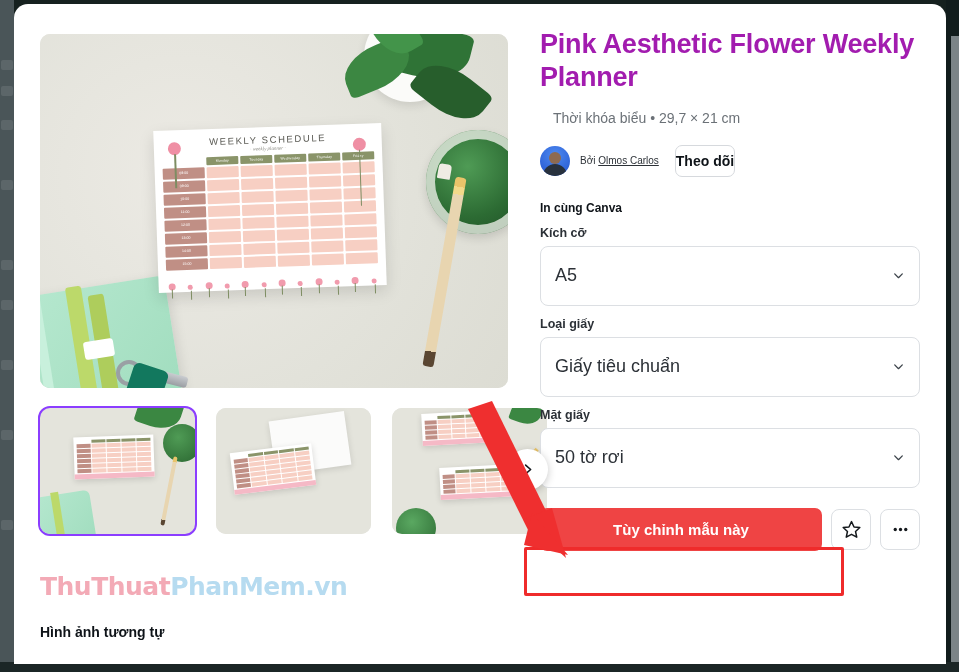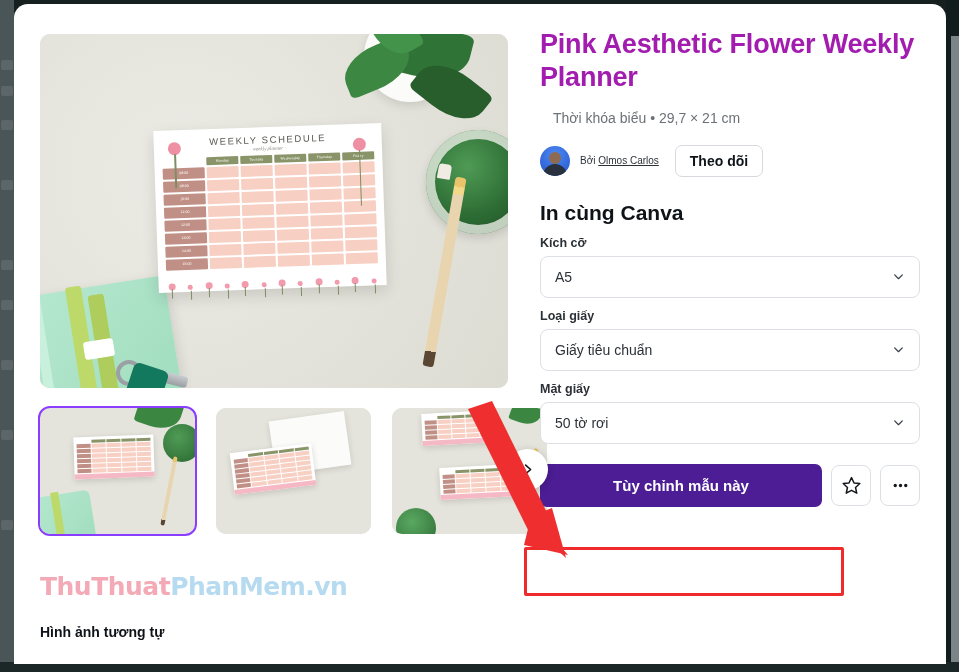--- a/index.html
+++ b/index.html
@@ -219,42 +219,42 @@
     position: absolute; left: 9px; top: 6px; width: 12px; height: 12px;
     border-radius: 50%; background: #8d6a51;
   }
   .av-body {
     position: absolute; left: 3px; bottom: 0; width: 24px; height: 12px;
     border-radius: 12px 12px 0 0; background: #28313d;
   }
   .by-text { font-size: 10px; color: #2c3137; }
   .by-text .lnk { text-decoration: underline; cursor: pointer; color:#2c3137; }
   .follow-btn {
-    margin-left: 6px; padding: 7px 14px; border: 1px solid #d6d9dd;
+    margin-left: 6px; padding: 7px 0; border: 1px solid #d6d9dd;
     border-radius: 7px; background: #fff; font-size: 14px; font-weight: 700;
     color: #0e1318; cursor: pointer;
   }
 
-  .sect-title { margin-top: 24px; font-size: 21px; font-weight: 700; color: #0e1318; }
+  .sect-title { margin-top: 24px; font-size: 12px; font-weight: 700; color: #0e1318; }
   .field-label { margin-top: 11px; font-size: 12.5px; font-weight: 700; color: #2c3137; }
   .select {
-    margin-top: 6px; height: 42px; border: 1px solid #dcdfe3; border-radius: 8px;
+    margin-top: 6px; height: 60px; border: 1px solid #dcdfe3; border-radius: 8px;
     display: flex; align-items: center; padding: 0 14px;
-    font-size: 14px; color: #2c3137; cursor: pointer; background: #fff;
+    font-size: 18px; color: #2c3137; cursor: pointer; background: #fff;
     justify-content: space-between;
   }
   .chev { width: 13px; height: 13px; color: #3c434a; }
 
   .cta-row {
     margin-top: 20px; display: flex; align-items: center; gap: 9px;
   }
   .cta-wrap { position: relative; flex: 1; }
   .cta {
     width: 100%; height: 43px; border-radius: 7px;
-    background: #4c1d95; color: #fff; font-size: 15px; font-weight: 700;
+    background: #ef4444; color: #fff; font-size: 15px; font-weight: 700;
     display: flex; align-items: center; justify-content: center; cursor: pointer;
     border: none;
   }
   .icon-btn {
     width: 40px; height: 41px; border: 1px solid #dcdfe3; border-radius: 8px;
     background: #fff; display: flex; align-items: center; justify-content: center;
     cursor: pointer; flex: 0 0 40px;
   }
 
   

